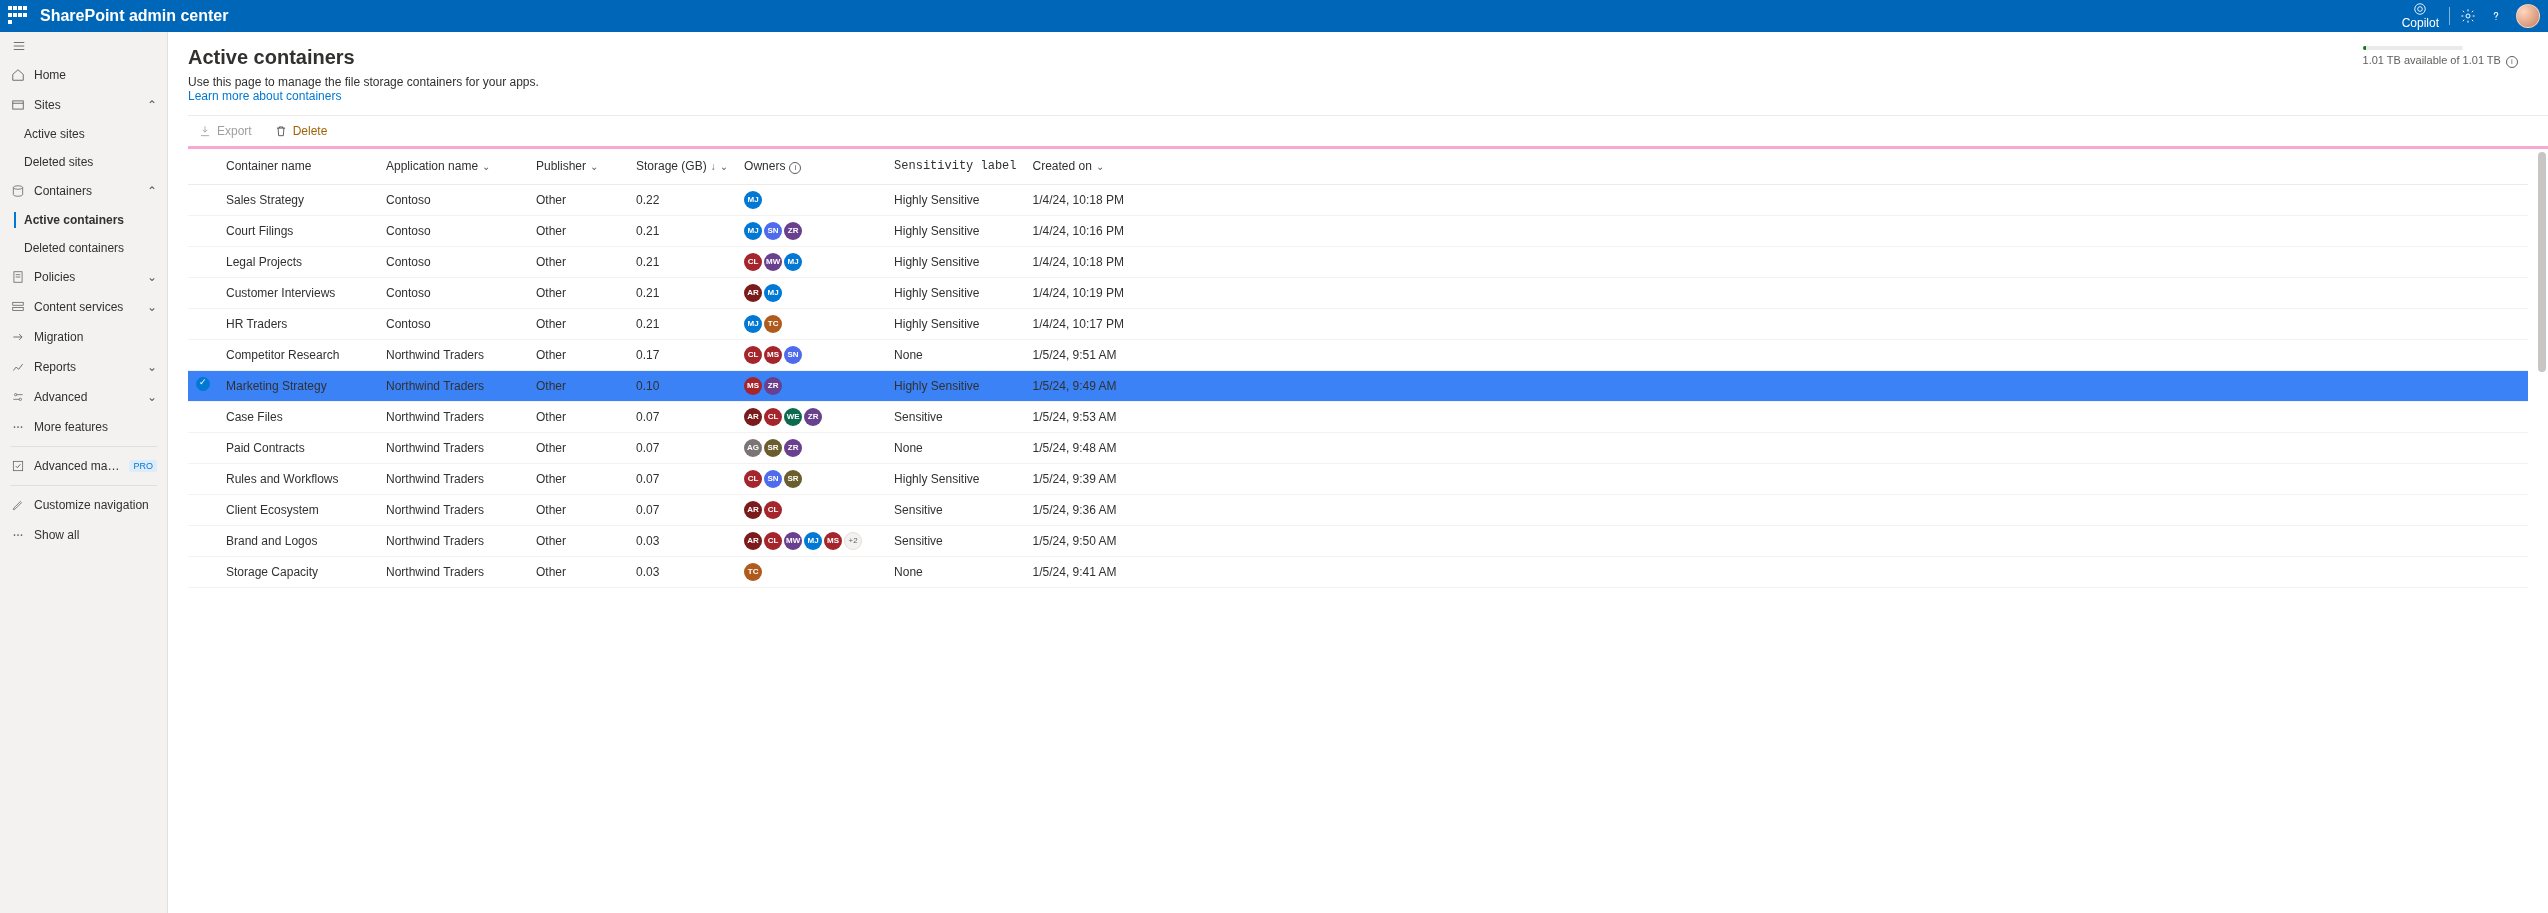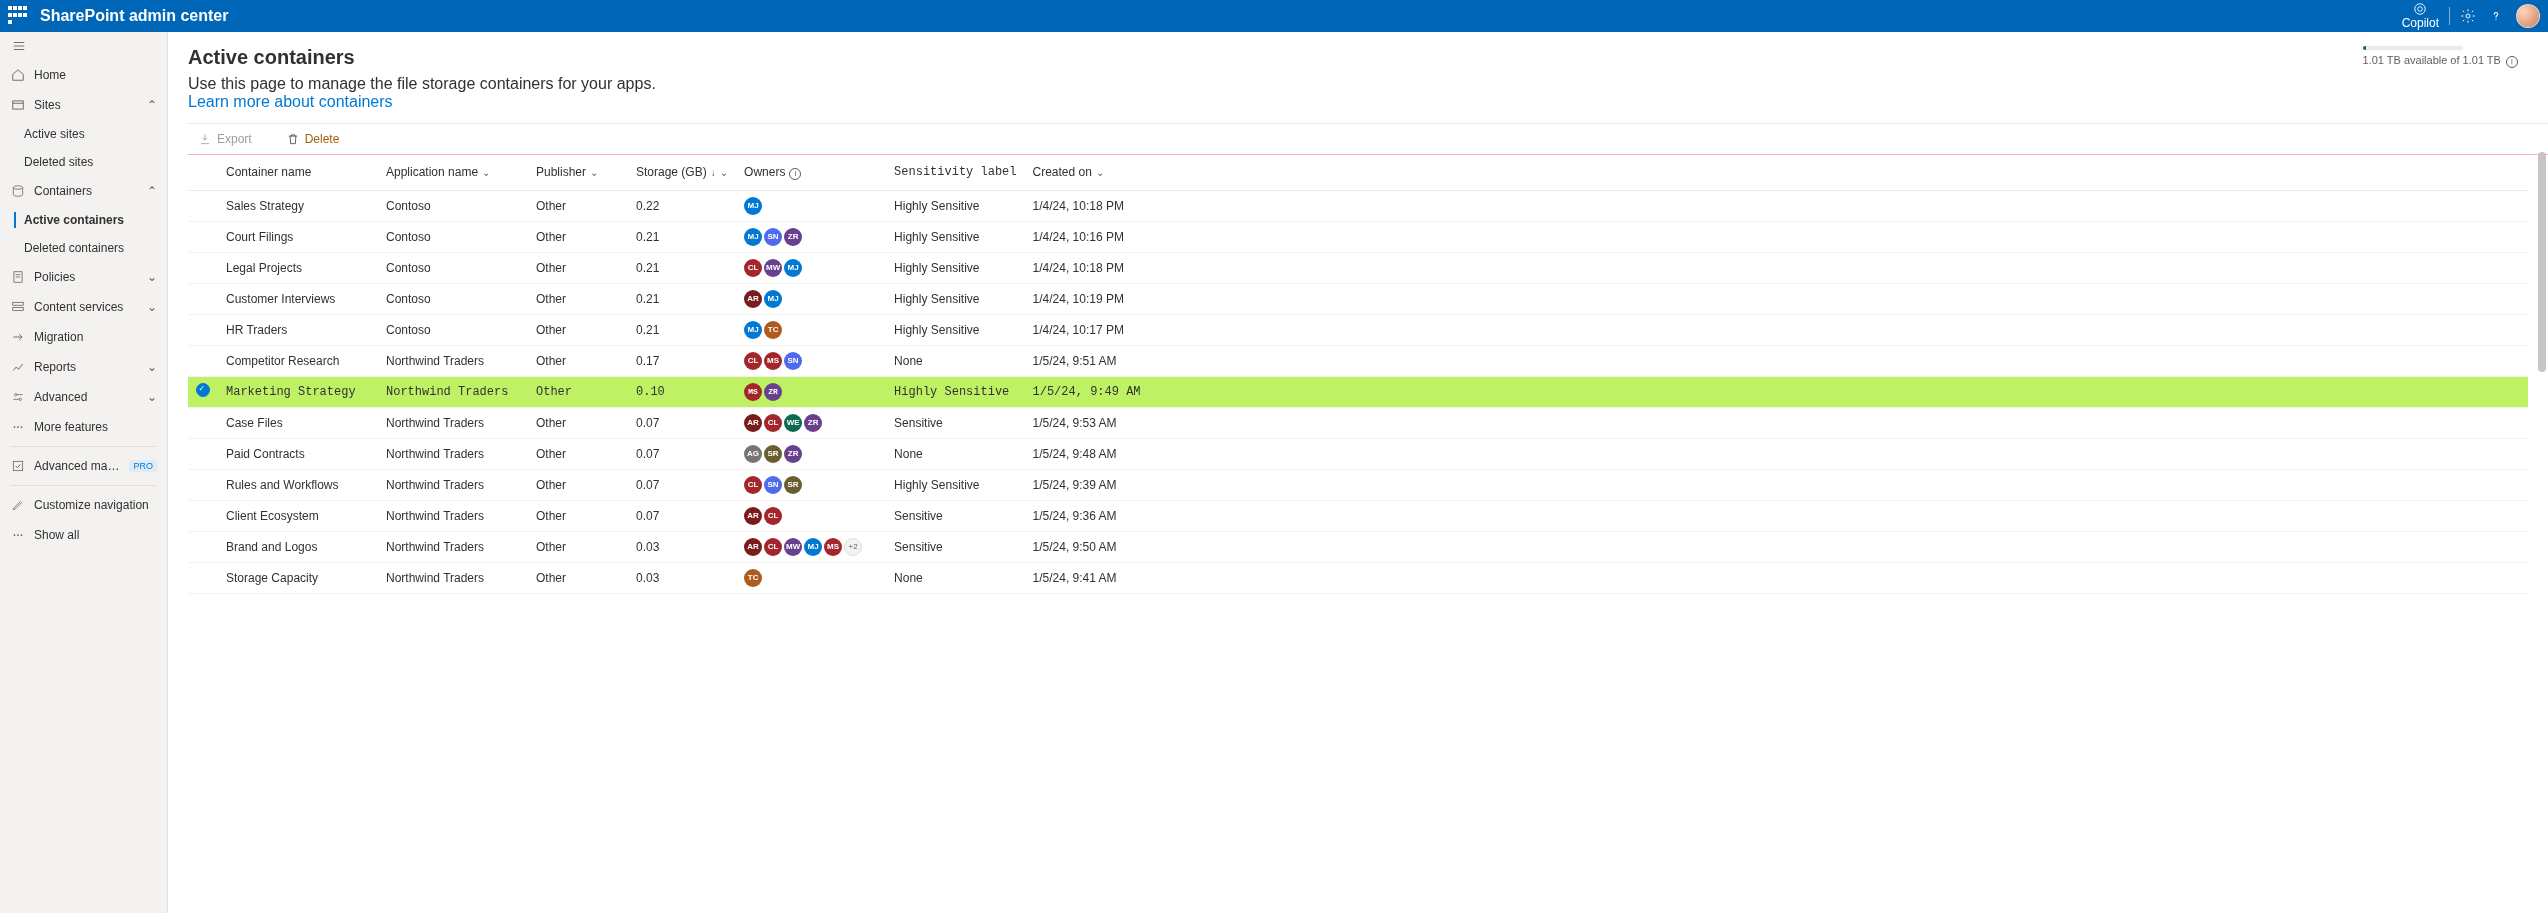--- a/index.html
+++ b/index.html
@@ -29,36 +29,36 @@
   .sidebar .sub-item { display:flex; align-items:center; height:28px; padding-left:24px; cursor:pointer; color:#323130; position:relative;}
   .sidebar .sub-item.active { font-weight:600; }
   .sidebar .sub-item.active::before { content:""; position:absolute; left:14px; top:6px; bottom:6px; width:2px; background:#0078d4;}
   .sidebar .sep { height:1px; background:#e1dfdd; margin:4px 10px;}
   .sidebar .pro-badge { font-size:9px; background:#deecf9; color:#0078d4; padding:1px 4px; border-radius:2px; margin-left:4px;}
 
   
   .main { flex:1; display:flex; flex-direction:column; padding:14px 0 0 20px; overflow:hidden; position:relative;}
   .page-header { display:flex; justify-content:space-between; align-items:flex-start; padding-right:30px;}
   .page-title { font-size:20px; font-weight:600; margin:0 0 6px 0;}
-  .page-desc { font-size:16px; color:#323130; margin:0;}
+  .page-desc { font-size:12px; color:#323130; margin:0;}
   .page-desc a { color:#0078d4; text-decoration:none;}
   .storage-box { text-align:left; font-size:11px; color:#605e5c; }
   .storage-bar { width:100px; height:4px; background:#eaeaea; border-radius:2px; margin-bottom:4px; overflow:hidden;}
   .storage-bar span { display:block; height:100%; width:3%; background:#107c10;}
   .storage-box .info-icon { display:inline-flex; width:12px; height:12px; border:1px solid #605e5c; border-radius:50%; font-size:8px; align-items:center; justify-content:center; margin-left:2px;}
 
-  .toolbar { border-bottom:1px solid #f9a8d4; border-top:1px solid #edebe9; margin-top:12px; padding:6px 0; display:flex; align-items:center; gap:26px; padding-left:6px;}
+  .toolbar { border-bottom:3px solid #f9a8d4; border-top:1px solid #edebe9; margin-top:12px; padding:6px 0; display:flex; align-items:center; gap:14px; padding-left:6px;}
   .toolbar .tb-btn { display:flex; align-items:center; gap:5px; color:#a16207; cursor:pointer; padding:2px 4px;}
   .toolbar .tb-btn.disabled { color:#a19f9d; cursor:default;}
 
   .table-wrap { flex:1; overflow:auto; margin-top:0; padding-right:12px; position:relative;}
   table { border-collapse:collapse; width:calc(100% - 8px); font-size:12px;}
   thead th { text-align:left; font-weight:400; color:#323130; padding:10px 8px; border-bottom:1px solid #edebe9; position:sticky; top:0; background:#fff; white-space:nowrap;}
   tbody td { padding:6px 8px; border-bottom:1px solid #f3f2f1; vertical-align:middle; white-space:nowrap;}
-  tbody tr.selected { background:#bef264;font-family:Liberation Mono, monospace;}
+  tbody tr.selected { background:#3b82f6;}
   .sel-cell { width:28px; text-align:center;}
   .sel-cell .radio { width:14px; height:14px; border-radius:50%; border:1px solid transparent; display:inline-block; position:relative;}
   .sel-cell .radio.checked { background:#0078d4; border-color:#0078d4;}
   .sel-cell .radio.checked::after { content:"✓"; color:#fff; font-size:9px; position:absolute; left:2px; top:-1px;}
 
   .owners { display:flex; gap:2px; align-items:center;}
   .persona { width:18px; height:18px; border-radius:50%; color:#fff; font-size:8px; font-weight:600; display:flex; align-items:center; justify-content:center; text-transform:uppercase;}
   .more-badge { width:18px; height:18px; border-radius:50%; background:#f3f2f1; color:#605e5c; font-size:8px; display:flex; align-items:center; justify-content:center; border:1px solid #e1dfdd;}
 
   th .chev, th .sort { color:#605e5c; margin-left:4px; font-size:10px;}

